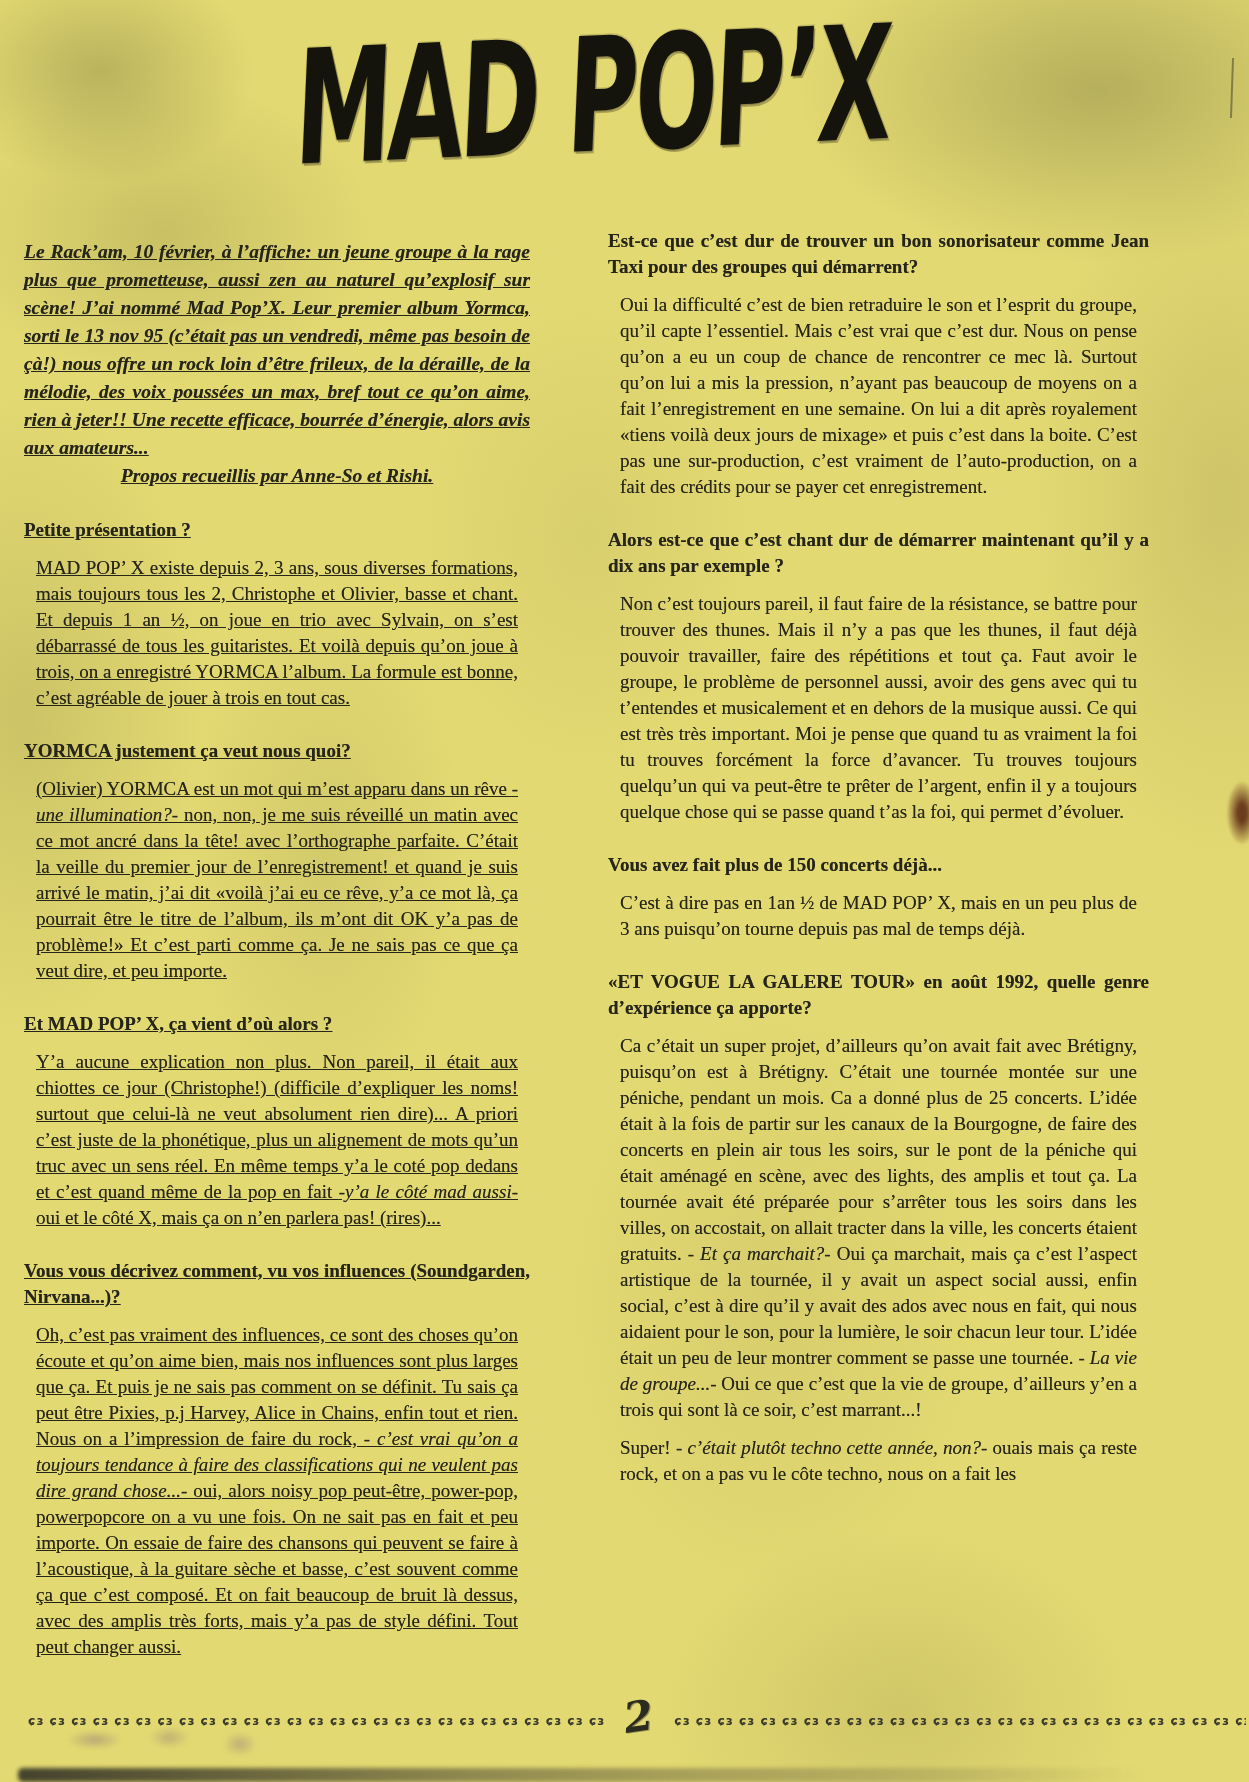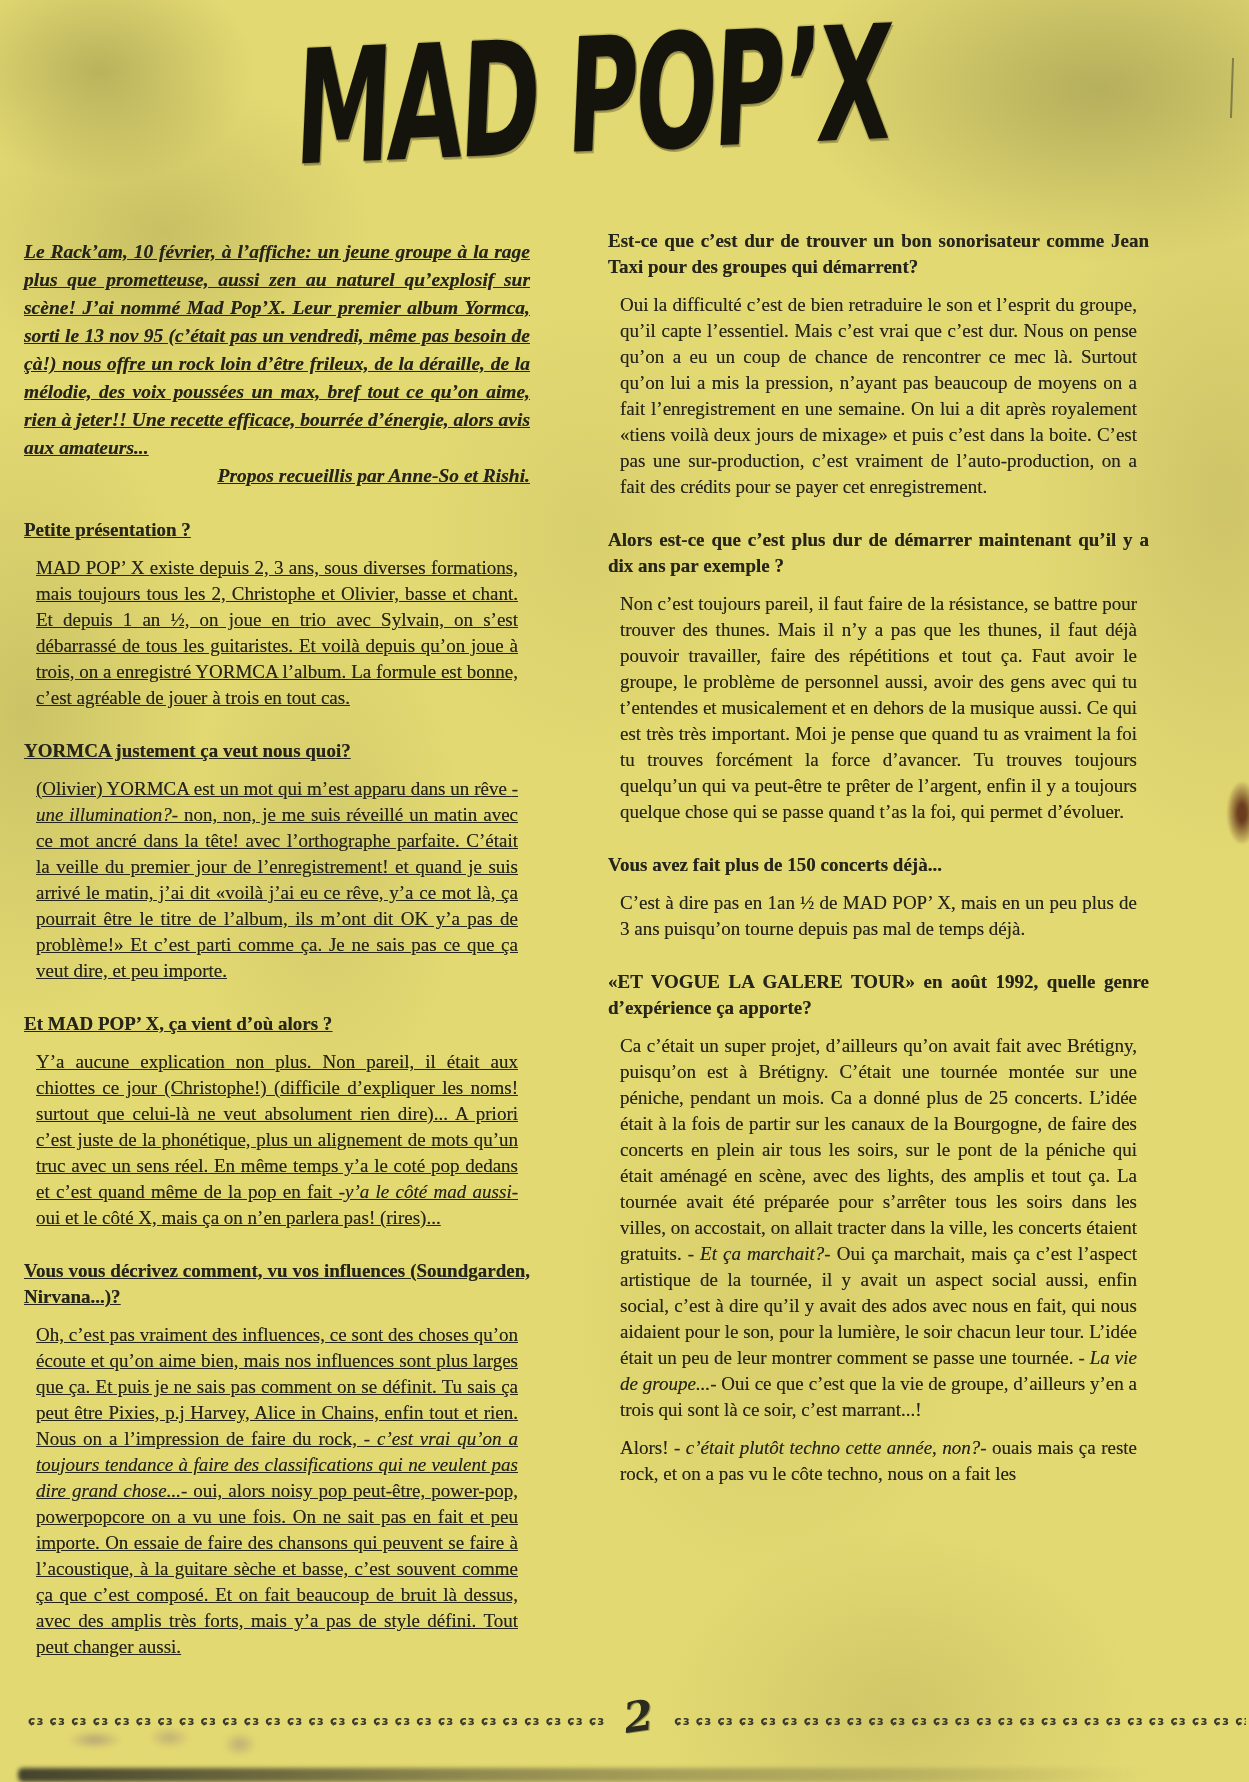--- a/index.html
+++ b/index.html
@@ -67,21 +67,21 @@
   }
   
   .col{
     position:absolute;top:232px;
     font-size:19px;line-height:26px;text-align:justify;
     text-shadow:0 0 .4px rgba(42,42,30,.55);
   }
   .col-left{left:24px;width:506px;text-decoration:underline;}
   .col-right{left:608px;width:541px;top:228px;}
   .intro{font-style:italic;font-weight:bold;font-size:19.5px;line-height:28px;margin:6px 0 0 0;}
-  .byline{font-style:italic;font-weight:bold;font-size:19.5px;line-height:28px;margin:0 0 22px 0;text-align:right;}
+  .byline{font-style:italic;font-weight:bold;font-size:19.5px;line-height:28px;margin:0 0 22px 0;text-align:center;}
   h3.q{font-size:19px;line-height:26px;font-weight:bold;margin:27px 0 0 0;text-align:justify;}
   .col > h3.q:first-child{margin-top:0;}
   p.a{margin:12px;}
   .i{font-style:italic;}
   
   .footer{
     position:absolute;left:28px;top:1696px;width:1218px;
     display:flex;align-items:center;
     font-family:"DejaVu Sans","Liberation Sans",sans-serif;
     font-weight:bold;font-size:12.5px;letter-spacing:1px;color:#3a3a2c;
@@ -118,27 +118,27 @@
       <p class="a"><span>(Olivier) YORMCA est un mot qui m’est apparu dans un rêve </span><span class="i">- une illumination?-</span><span> non, non, je me suis réveillé un matin avec ce mot ancré dans la tête! avec l’orthographe parfaite. C’était la veille du premier jour de l’enregistrement! et quand je suis arrivé le matin, j’ai dit «voilà j’ai eu ce rêve, y’a ce mot là, ça pourrait être le titre de l’album, ils m’ont dit OK y’a pas de problème!» Et c’est parti comme ça. Je ne sais pas ce que ça veut dire, et peu importe.</span></p>
       <h3 class="q">Et MAD POP’ X, ça vient d’où alors ?</h3>
       <p class="a"><span>Y’a aucune explication non plus. Non pareil, il était aux chiottes ce jour (Christophe!) (difficile d’expliquer les noms! surtout que celui-là ne veut absolument rien dire)... A priori c’est juste de la phonétique, plus un alignement de mots qu’un truc avec un sens réel. En même temps y’a le coté pop dedans et c’est quand même de la pop en fait </span><span class="i">-y’a le côté mad aussi-</span><span> oui et le côté X, mais ça on n’en parlera pas! (rires)...</span></p>
       <h3 class="q">Vous vous décrivez comment, vu vos influences (Soundgarden, Nirvana...)?</h3>
       <p class="a"><span>Oh, c’est pas vraiment des influences, ce sont des choses qu’on écoute et qu’on aime bien, mais nos influences sont plus larges que ça. Et puis je ne sais pas comment on se définit. Tu sais ça peut être Pixies, p.j Harvey, Alice in Chains, enfin tout et rien. Nous on a l’impression de faire du rock, - </span><span class="i">c’est vrai qu’on a toujours tendance à faire des classifications qui ne veulent pas dire grand chose...-</span><span> oui, alors noisy pop peut-être, power-pop, powerpopcore on a vu une fois. On ne sait pas en fait et peu importe. On essaie de faire des chansons qui peuvent se faire à l’acoustique, à la guitare sèche et basse, c’est souvent comme ça que c’est composé. Et on fait beaucoup de bruit là dessus, avec des amplis très forts, mais y’a pas de style défini. Tout peut changer aussi.</span></p>
     </div>
 
   <div class="col col-right">
       <h3 class="q">Est-ce que c’est dur de trouver un bon sonorisateur comme Jean Taxi pour des groupes qui démarrent?</h3>
       <p class="a"><span>Oui la difficulté c’est de bien retraduire le son et l’esprit du groupe, qu’il capte l’essentiel. Mais c’est vrai que c’est dur. Nous on pense qu’on a eu un coup de chance de rencontrer ce mec là. Surtout qu’on lui a mis la pression, n’ayant pas beaucoup de moyens on a fait l’enregistrement en une semaine. On lui a dit après royalement «tiens voilà deux jours de mixage» et puis c’est dans la boite. C’est pas une sur-production, c’est vraiment de l’auto-production, on a fait des crédits pour se payer cet enregistrement.</span></p>
-      <h3 class="q">Alors est-ce que c’est plus dur de démarrer maintenant qu’il y a dix ans par exemple ?</h3>
+      <h3 class="q">Alors est-ce que c’est chant dur de démarrer maintenant qu’il y a dix ans par exemple ?</h3>
       <p class="a"><span>Non c’est toujours pareil, il faut faire de la résistance, se battre pour trouver des thunes. Mais il n’y a pas que les thunes, il faut déjà pouvoir travailler, faire des répétitions et tout ça. Faut avoir le groupe, le problème de personnel aussi, avoir des gens avec qui tu t’entendes et musicalement et en dehors de la musique aussi. Ce qui est très très important. Moi je pense que quand tu as vraiment la foi tu trouves forcément la force d’avancer. Tu trouves toujours quelqu’un qui va peut-être te prêter de l’argent, enfin il y a toujours quelque chose qui se passe quand t’as la foi, qui permet d’évoluer.</span></p>
       <h3 class="q">Vous avez fait plus de 150 concerts déjà...</h3>
       <p class="a"><span>C’est à dire pas en 1an ½ de MAD POP’ X, mais en un peu plus de 3 ans puisqu’on tourne depuis pas mal de temps déjà.</span></p>
       <h3 class="q">«ET VOGUE LA GALERE TOUR» en août 1992, quelle genre d’expérience ça apporte?</h3>
       <p class="a"><span>Ca c’était un super projet, d’ailleurs qu’on avait fait avec Brétigny, puisqu’on est à Brétigny. C’était une tournée montée sur une péniche, pendant un mois. Ca a donné plus de 25 concerts. L’idée était à la fois de partir sur les canaux de la Bourgogne, de faire des concerts en plein air tous les soirs, sur le pont de la péniche qui était aménagé en scène, avec des lights, des amplis et tout ça. La tournée avait été préparée pour s’arrêter tous les soirs dans les villes, on accostait, on allait tracter dans la ville, les concerts étaient gratuits. - </span><span class="i">Et ça marchait?-</span><span> Oui ça marchait, mais ça c’est l’aspect artistique de la tournée, il y avait un aspect social aussi, enfin social, c’est à dire qu’il y avait des ados avec nous en fait, qui nous aidaient pour le son, pour la lumière, le soir chacun leur tour. L’idée était un peu de leur montrer comment se passe une tournée. - </span><span class="i">La vie de groupe...-</span><span> Oui ce que c’est que la vie de groupe, d’ailleurs y’en a trois qui sont là ce soir, c’est marrant...!</span></p>
-      <p class="a"><span>Alors! - </span><span class="i">c’était plutôt techno cette année, non?-</span><span> ouais mais ça reste rock, et on a pas vu le côte techno, nous on a fait les</span></p>
+      <p class="a"><span>Super! - </span><span class="i">c’était plutôt techno cette année, non?-</span><span> ouais mais ça reste rock, et on a pas vu le côte techno, nous on a fait les</span></p>
     </div>
 
   <div class="footer">
     <span class="orn orn-left">ɕɜ ɕɜ ɕɜ ɕɜ ɕɜ ɕɜ ɕɜ ɕɜ ɕɜ ɕɜ ɕɜ ɕɜ ɕɜ ɕɜ ɕɜ ɕɜ ɕɜ ɕɜ ɕɜ ɕɜ ɕɜ ɕɜ ɕɜ ɕɜ ɕɜ ɕɜ ɕɜ ɕɜ ɕɜ ɕɜ</span>
     <span class="pageno">2</span>
     <span class="orn orn-right">ɕɜ ɕɜ ɕɜ ɕɜ ɕɜ ɕɜ ɕɜ ɕɜ ɕɜ ɕɜ ɕɜ ɕɜ ɕɜ ɕɜ ɕɜ ɕɜ ɕɜ ɕɜ ɕɜ ɕɜ ɕɜ ɕɜ ɕɜ ɕɜ ɕɜ ɕɜ ɕɜ ɕɜ</span>
   </div>
 
   <div class="stamp-smudge"></div>
   <div class="bottom-shadow"></div>

